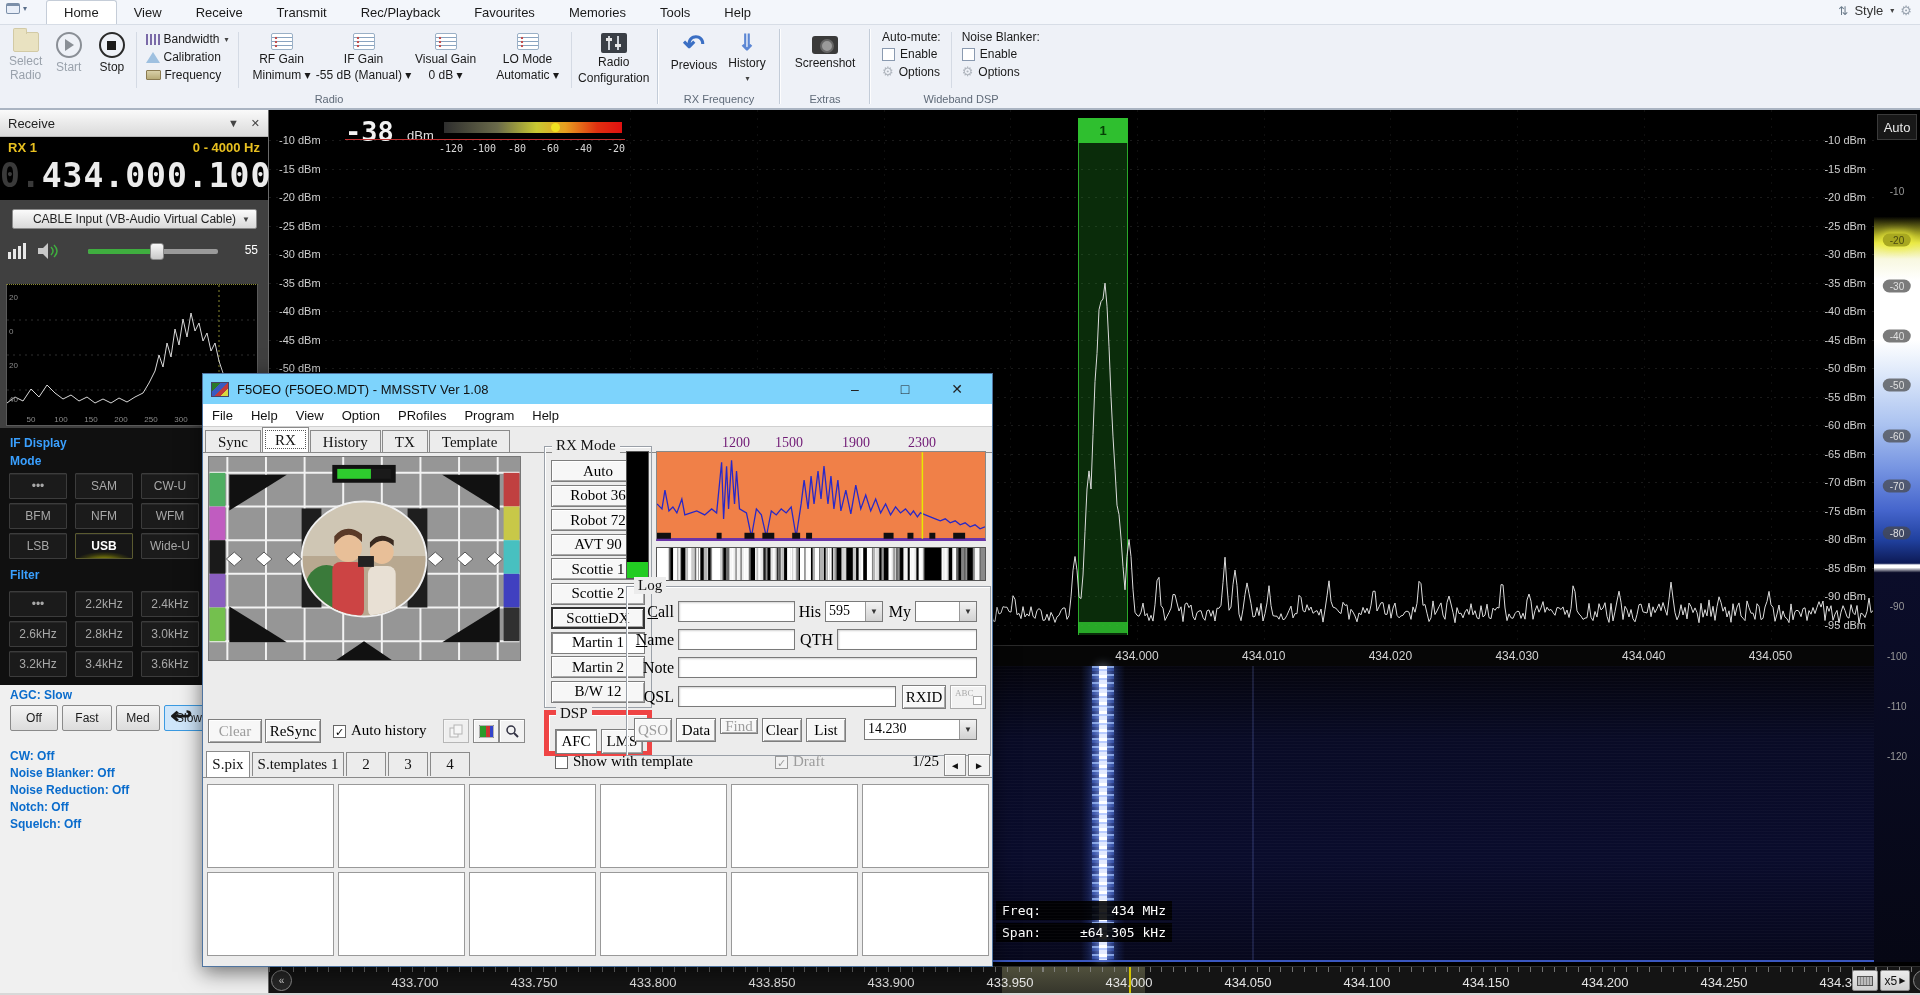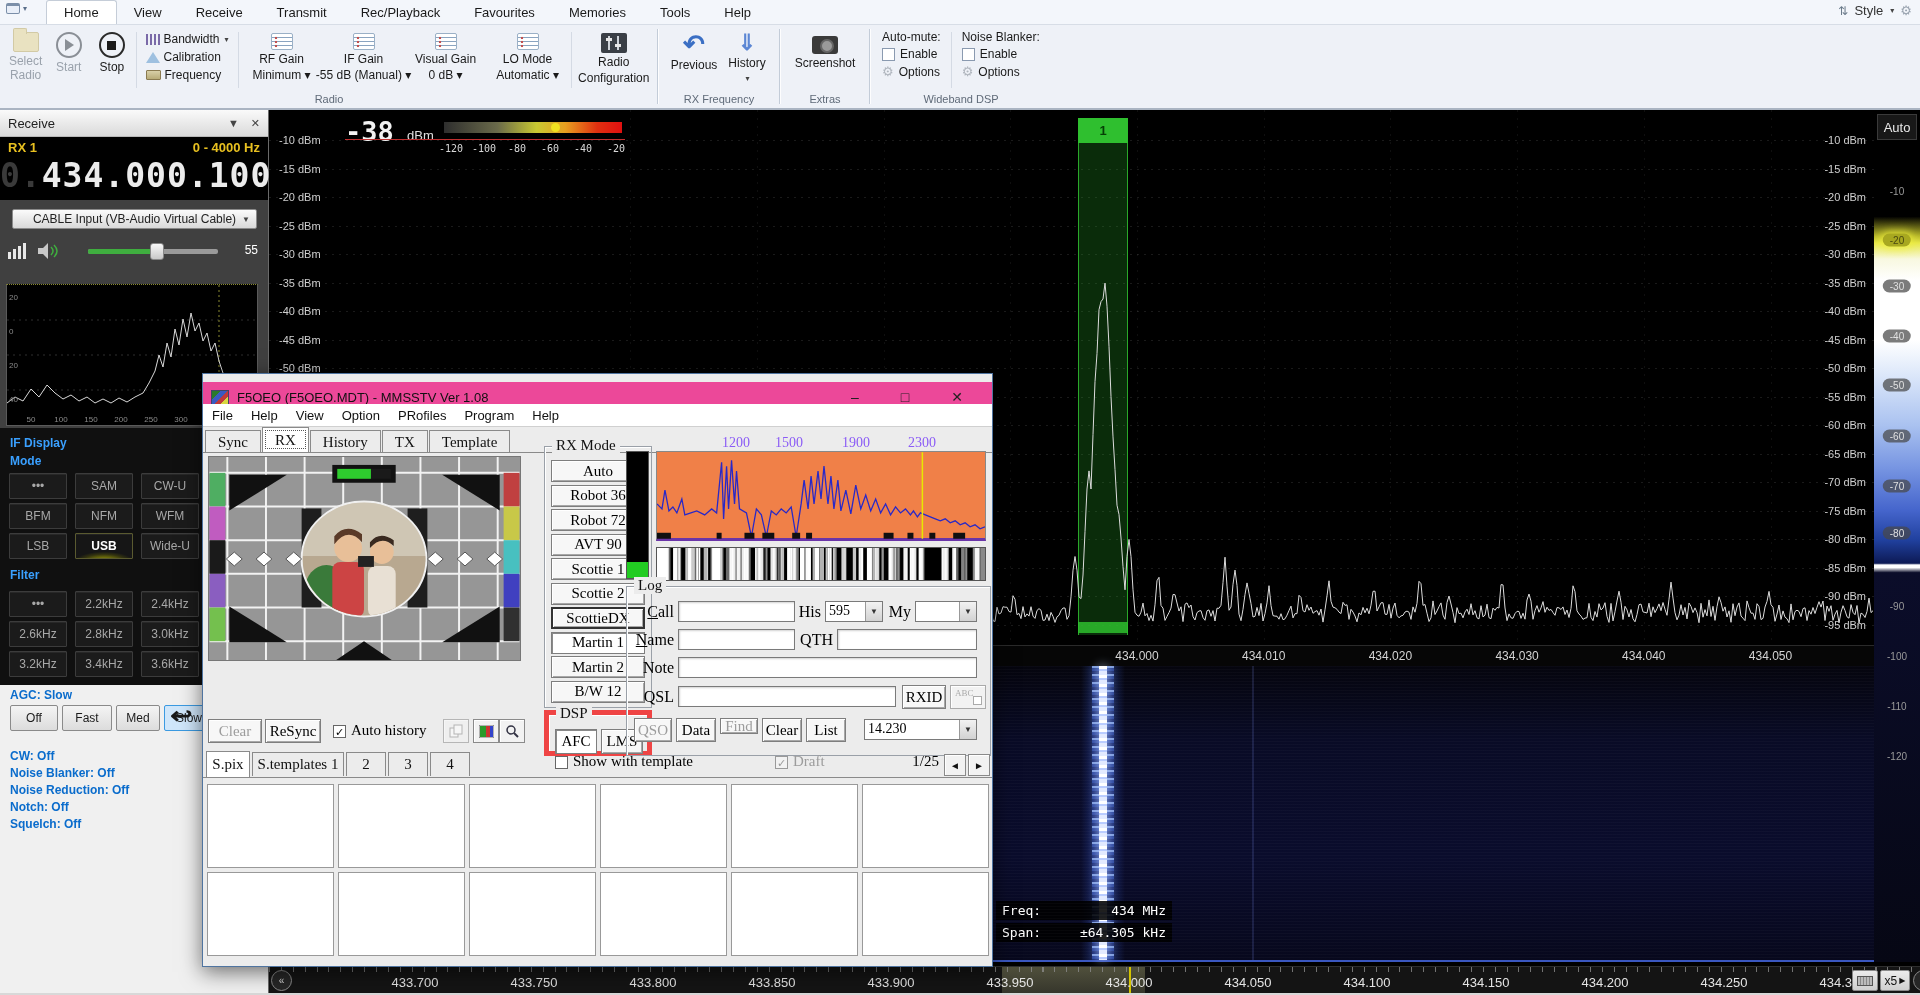--- a/index.html
+++ b/index.html
@@ -147,41 +147,41 @@
 .bbl { position:absolute; top:8px; font-size:13px; color:#e4e4e4; transform:translateX(-50%); }
 .bb-circ { position:absolute; top:3px; width:21px; height:21px; border-radius:50%; border:1px solid #8a8a8a; background:#262626; color:#d8d8d8; font-size:10px; display:flex; align-items:center; justify-content:center; }
 #bb-kbd { position:absolute; left:1583px; top:3px; width:26px; height:21px; background:linear-gradient(#ececec,#cfcfcf); border:1px solid #8a8a8a; border-radius:2px; display:flex; align-items:center; justify-content:center; }
 #bb-kbd .k { width:16px; height:10px; border:1px solid #555; background:repeating-linear-gradient(90deg,#bbb 0 2px,#888 2px 3px); }
 #bb-zoom { position:absolute; left:1611px; top:3px; width:30px; height:21px; background:linear-gradient(#ececec,#cfcfcf); border:1px solid #8a8a8a; border-radius:2px; font-size:12px; color:#111; display:flex; align-items:center; justify-content:center; gap:2px; }
 #bb-zoom .arr { font-size:8px; }
 #bottom-edge { position:absolute; left:0; top:993px; width:1920px; height:2px; background:#d8d8d8; z-index:7; }
 
 
 #mmsstv { position:absolute; left:202px; top:373px; width:791px; height:594px; background:#ececec; border:1px solid #4f74a0; box-shadow:0 5px 20px rgba(0,0,0,.55); z-index:10; font-family:"Liberation Serif",serif; }
-#mm-title { position:absolute; left:0; top:8px; width:100%; height:30px; background:#ec4899; display:flex; align-items:center; }
+#mm-title { position:absolute; left:0; top:0; width:100%; height:30px; background:#7dd3fc; display:flex; align-items:center; }
 #mm-icon { width:18px; height:15px; margin:0 8px 0 8px; background:linear-gradient(135deg,#2a7a2a 0 30%,#3a5ac0 30% 55%,#c03a3a 55% 75%,#d8d840 75%); border:1px solid #446; }
 #mm-title-text { font-family:"Liberation Sans",sans-serif; font-size:13px; color:#111; }
 .wbtn { position:absolute; top:0; width:34px; height:29px; display:flex; align-items:center; justify-content:center; font-family:"Liberation Sans",sans-serif; font-size:14px; color:#222; }
 #mm-menu { position:absolute; left:0; top:30px; width:100%; height:23px; background:#fff; border-bottom:1px solid #d0d0d0; display:flex; align-items:center; font-family:"Liberation Sans",sans-serif; }
 .mmenu-item { font-size:13px; color:#111; padding:0 9px; }
 #mm-tabs { position:absolute; left:2px; top:53px; width:100%; height:25px; display:flex; align-items:flex-end; }
 .mtab { height:22px; padding:1px 12px 0; border:1px solid #8a8a8a; border-bottom:none; background:#ececec; font-size:15px; color:#111; margin-right:1px; display:flex; align-items:center; }
 .mtab.active { height:25px; background:#fff; outline:1px dotted #555; outline-offset:-4px; }
 #mm-tabline { position:absolute; left:0; top:78px; width:100%; height:1px; background:#8a8a8a; }
 #sstv-img { position:absolute; left:5px; top:82px; width:313px; height:205px; border:1px solid #777; background:#969696; }
 #rxmode-box { position:absolute; left:341px; top:72px; width:108px; height:262px; border:1px solid #9aa0a8; box-shadow:inset 1px 1px 0 #fff; }
 .gbox-label { position:absolute; top:-10px; left:7px; background:#ececec; padding:0 4px; font-size:15px; color:#111; }
 .mbtn { position:absolute; background:#f7f7f7; border:1px solid #7e7e7e; box-shadow:inset 1px 1px 0 #fff, inset -1px -1px 0 #a8a8a8; font-family:"Liberation Serif",serif; font-size:15px; color:#000; display:flex; align-items:center; justify-content:center; }
 .mbtn.sunken { box-shadow:inset 1px 1px 0 #8a8a8a, inset -1px -1px 0 #fff; background:#fff; }
 .mbtn.bold-border { border:2px solid #333; }
 .mbtn.disabled { color:#9c9c9c; }
 #dsp-box { position:absolute; left:341px; top:336px; width:108px; height:46px; border:5px solid #ef4444; box-shadow:inset 1px 1px 0 #fff; }
 #sig-meter { position:absolute; left:423px; top:77px; width:23px; height:128px; background:#000; border:1px solid #555; }
 #sig-green { position:absolute; left:0; bottom:0; width:100%; height:16px; background:#22cc22; }
-.fmark { position:absolute; top:61px; font-size:14px; color:#8b5cf6; transform:translateX(-50%); }
+.fmark { position:absolute; top:61px; font-size:14px; color:#701a75; transform:translateX(-50%); }
 #spectro { position:absolute; left:453px; top:77px; width:330px; height:90px; background:#f08048; border:1px solid #888; border-bottom:3px solid #6a35a8; }
 #bw-strip { position:absolute; left:453px; top:173px; width:330px; height:34px; background:#000; border:1px solid #555; }
 #log-box { position:absolute; left:423px; top:212px; width:365px; height:170px; border:1px solid #9aa0a8; box-shadow:inset 1px 1px 0 #fff; }
 .llab { position:absolute; font-size:16px; color:#000; text-align:right; display:inline-block; }
 .ulf::first-letter { text-decoration:underline; }
 .minput { position:absolute; height:21px; background:#fff; border:1px solid #7a7a7a; box-shadow:inset 1px 1px 2px rgba(0,0,0,.18); }
 .mcombo { position:absolute; height:21px; background:#fff; border:1px solid #7a7a7a; display:flex; }
 .mcombo .cv { flex:1; font-size:14px; padding:1px 3px; color:#000; }
 .mcombo .cb { width:17px; background:linear-gradient(#f2f2f2,#d2d2d2); border-left:1px solid #999; display:flex; align-items:center; justify-content:center; font-size:8px; color:#333; }
 .mcheck { position:absolute; width:13px; height:13px; background:#fff; border:1px solid #666; font-size:11px; line-height:12px; text-align:center; color:#000; }

